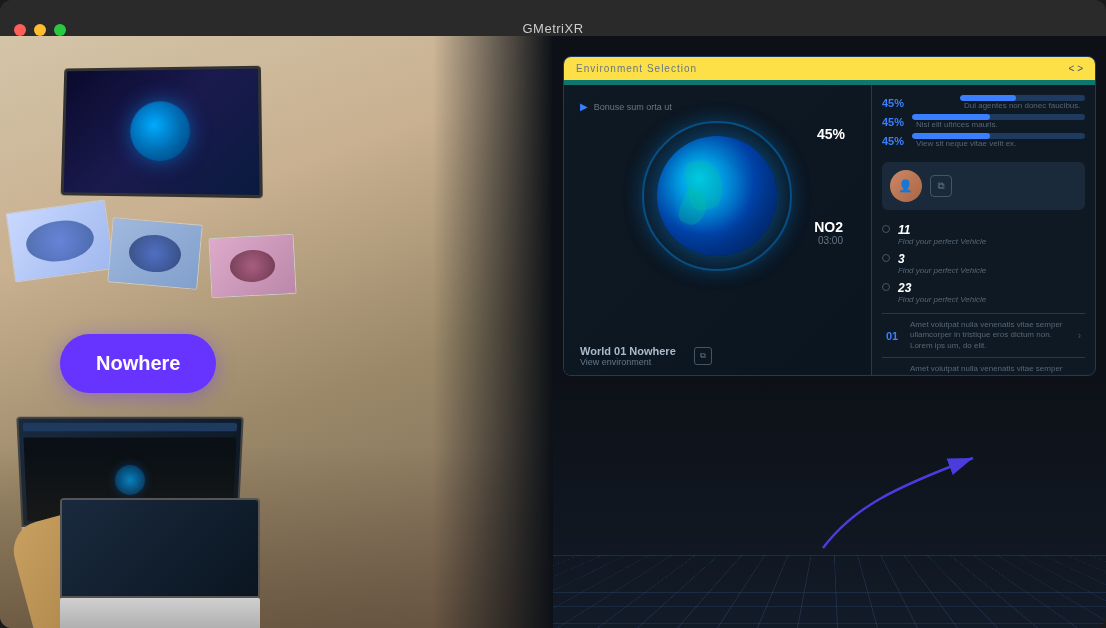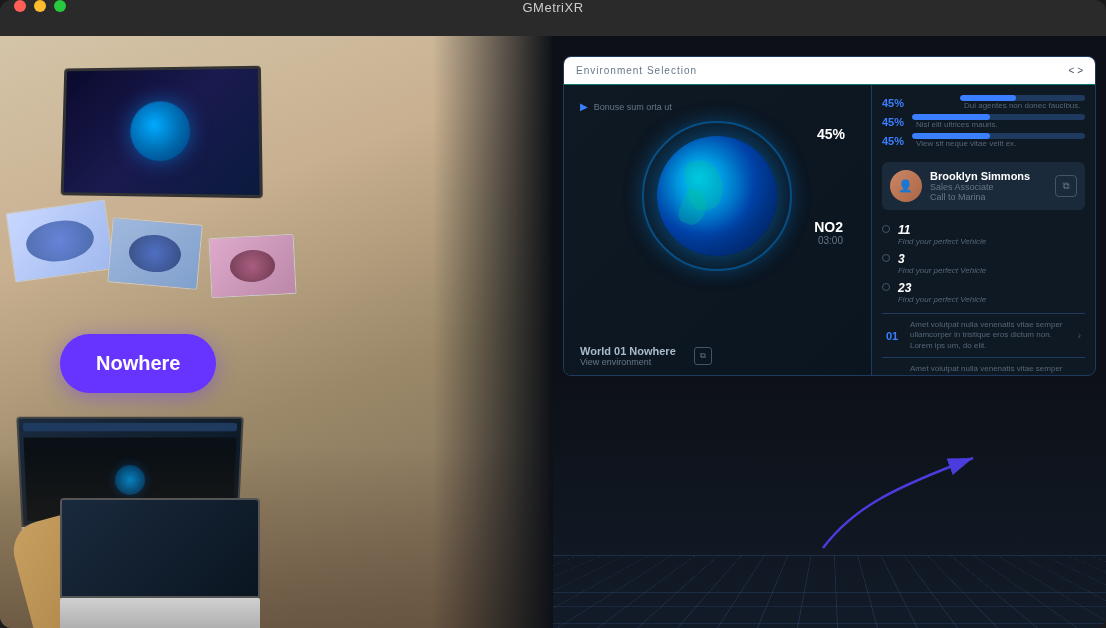--- a/index.html
+++ b/index.html
@@ -19,21 +19,21 @@
       background: #2a2a2a;
       border-radius: 12px;
       overflow: hidden;
       position: relative;
     }
 
     .title-bar {
       height: 36px;
       background: #2a2a2a;
       display: flex;
-      align-items: flex-start;
+      align-items: flex-end;
       justify-content: center;
       position: relative;
       z-index: 10;
     }
 
     .traffic-lights {
       position: absolute;
       left: 14px;
       display: flex;
       gap: 8px;
@@ -191,22 +191,22 @@
       right: 10px;
       height: 320px;
       background: #0f1923;
       border-radius: 8px;
       border: 1px solid #1e3a5f;
       overflow: hidden;
     }
 
     .app-title-bar {
       height: 28px;
-      background: #ffffff;
-      border-bottom: 1px solid #0f766e;
+      background: #fde047;
+      border-bottom: 5px solid #0f766e;
       display: flex;
       align-items: center;
       padding: 0 12px;
       justify-content: space-between;
     }
 
     .app-title-text {
       font-size: 10px;
       color: #667788;
       letter-spacing: 1px;
@@ -743,25 +743,20 @@
                   <div class="progress-bar-bg">
                     <div class="progress-bar-fill" style="width:45%;"></div>
                   </div>
                   <div class="progress-text">View sit neque vitae velit ex.</div>
                 </div>
               </div>
             </div>
 
             <div class="user-card">
               <div class="user-avatar">👤</div>
-              <div class="user-info">
-                <div class="user-name">Brooklyn Simmons</div>
-                <div class="user-role">Sales Associate</div>
-                <div class="user-role">Call to Marina</div>
-              </div>
               <div class="user-action-btn">⧉</div>
             </div>
 
             <div>
               <div class="stat-item">
                 <div class="stat-dot"></div>
                 <div>
                   <div class="stat-num">11</div>
                   <div class="stat-desc">Find your perfect Vehicle</div>
                 </div>

